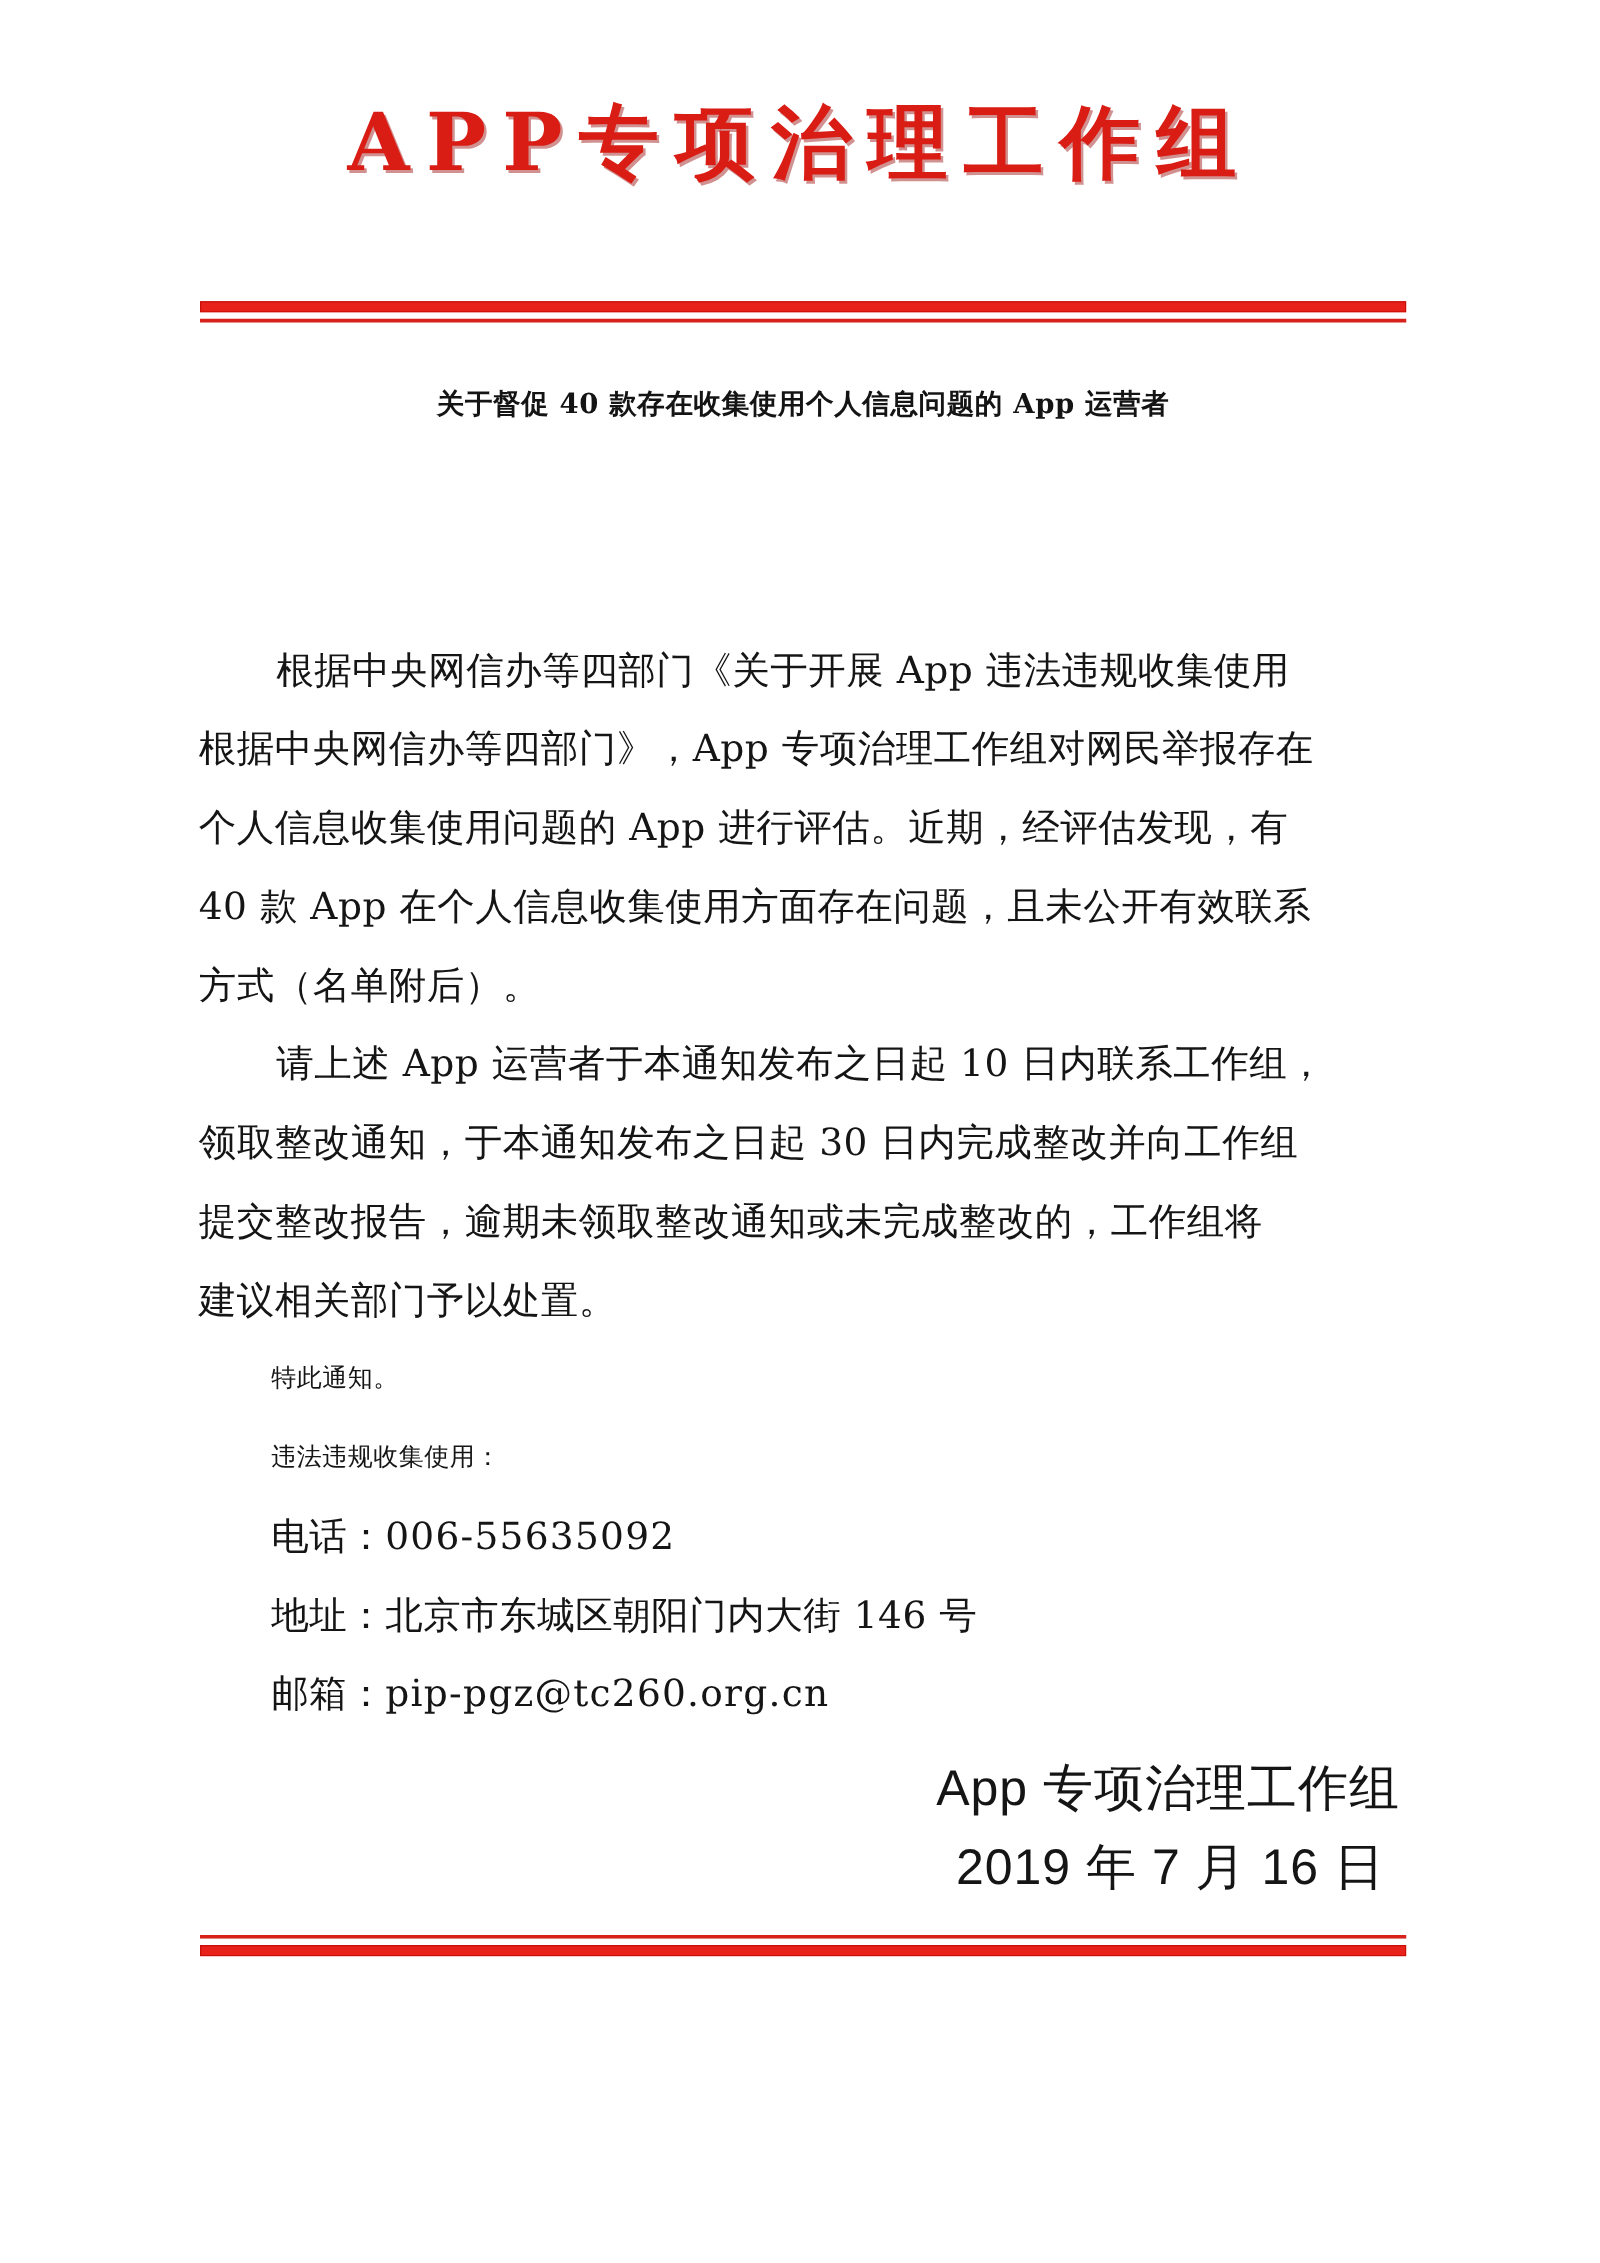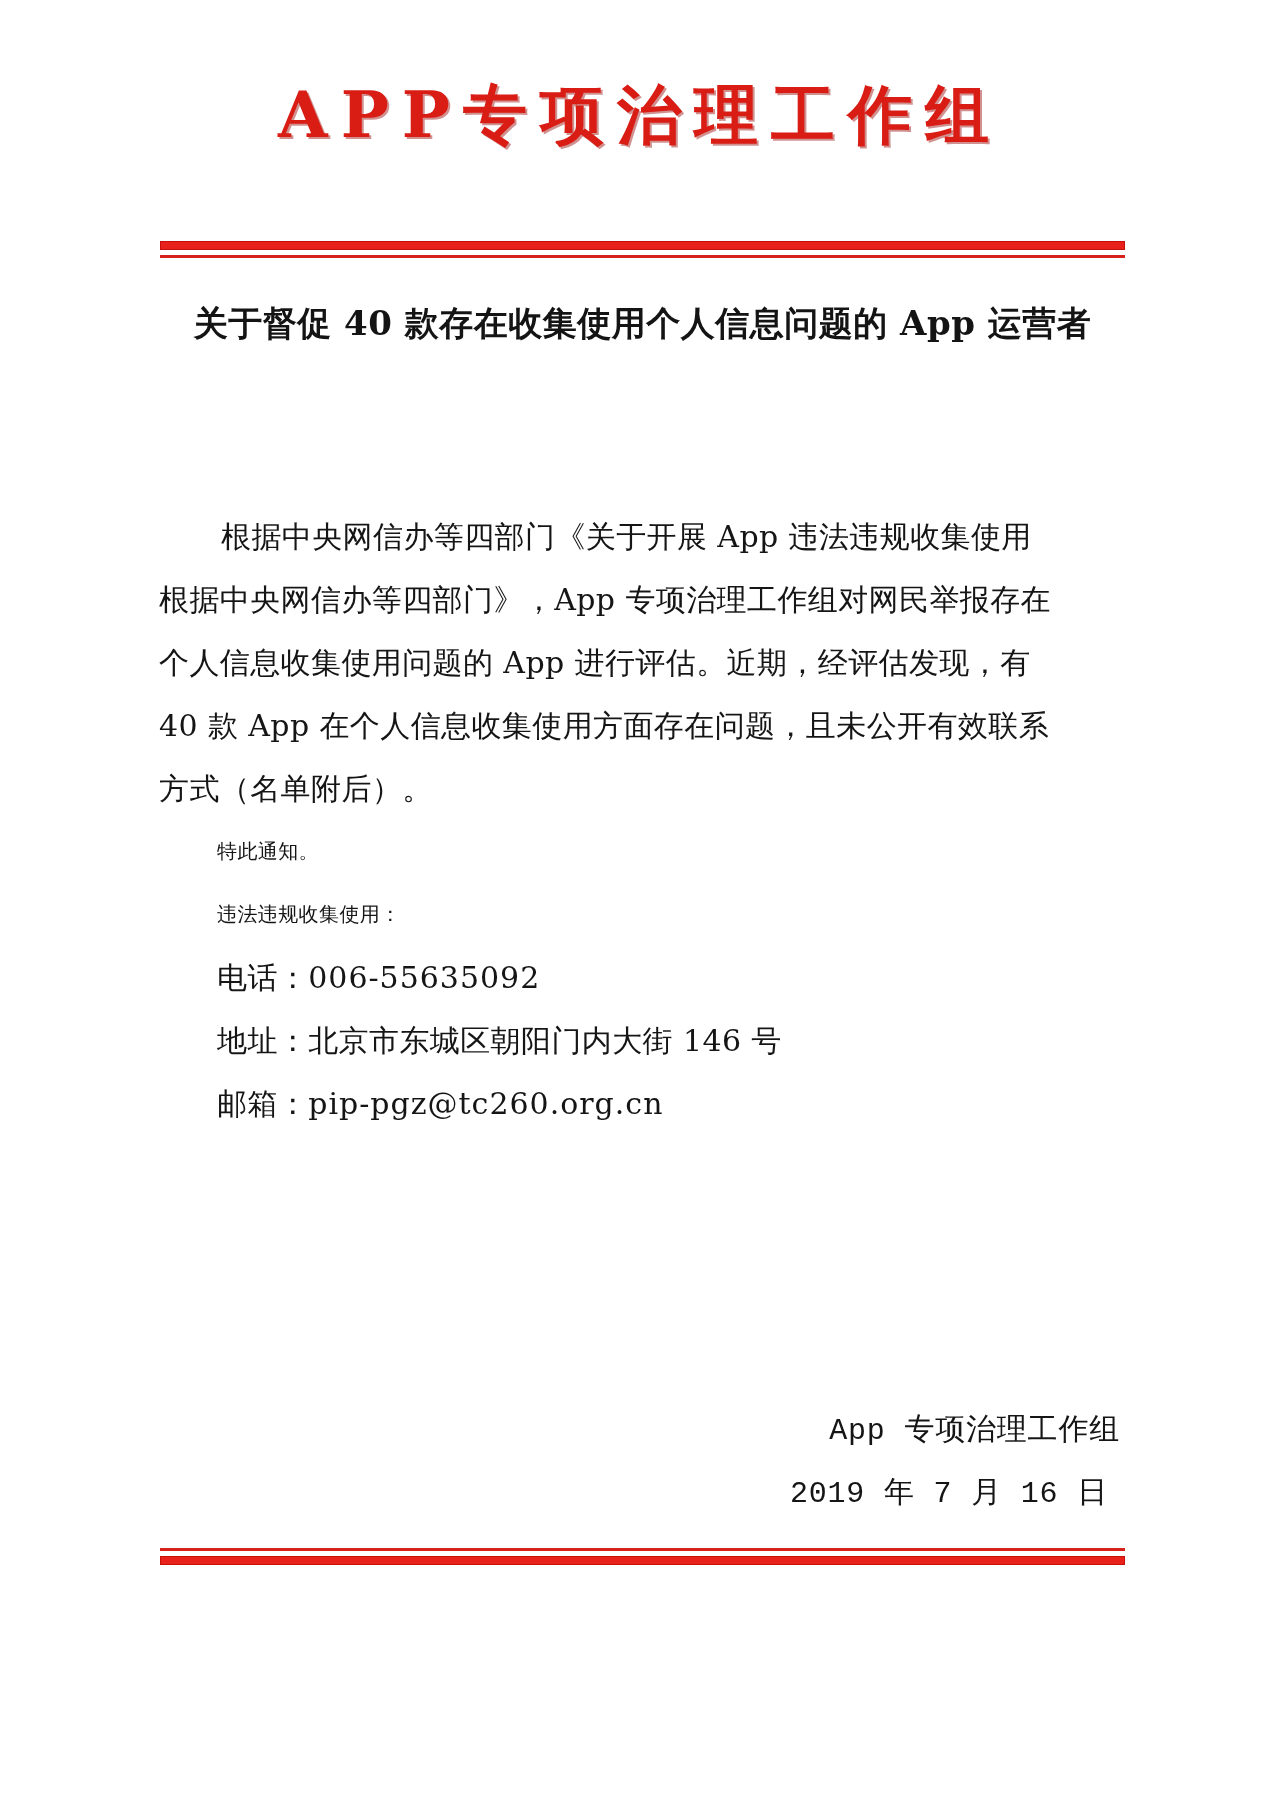--- a/index.html
+++ b/index.html
@@ -88,21 +88,21 @@
   .doc-title {
     position: absolute;
     left: 150px;
     top: 292px;
     width: 985px;
     text-align: center;
   }
   .doc-title-line {
     font-family: "DejaVu Serif", "Liberation Serif", serif;
     font-weight: 700;
-    font-size: 34px;
+    font-size: 22px;
     line-height: 62px;
     letter-spacing: 0.5px;
     color: #141414;
     white-space: nowrap;
     text-align: center;
   }
 
   
   .body-block {
     position: absolute;
@@ -156,22 +156,22 @@
 
   
   .signature {
     position: absolute;
     left: 155px;
     top: 1400px;
     width: 975px;
     text-align: right;
   }
   .sig-line {
-    font-family: Liberation Mono, monospace;
-    font-size: 30px;
+    font-family: Liberation Sans, sans-serif;
+    font-size: 40px;
     line-height: 63px;
     color: #151515;
     letter-spacing: 0.8px;
     padding-right: 10px;
     white-space: nowrap;
   }
   .sig-line.date {
     padding-right: 22px;
   }
 </style>
@@ -197,20 +197,26 @@
   <div class="body-block">
 
     <div class="para">
       <span class="pline indent">根据中央网信办等四部门《关于开展 App 违法违规收集使用</span>
       <span class="pline">根据中央网信办等四部门》，App 专项治理工作组对网民举报存在</span>
       <span class="pline">个人信息收集使用问题的 App 进行评估。近期，经评估发现，有</span>
       <span class="pline">40 款 App 在个人信息收集使用方面存在问题，且未公开有效联系</span>
       <span class="pline">方式（名单附后）。</span>
     </div>
 
+    <div class="para">
+      <span class="pline indent">请上述 App 运营者于本通知发布之日起 10 日内联系工作组，</span>
+      <span class="pline">领取整改通知，于本通知发布之日起 30 日内完成整改并向工作组</span>
+      <span class="pline">提交整改报告，逾期未领取整改通知或未完成整改的，工作组将</span>
+      <span class="pline">建议相关部门予以处置。</span>
+    </div>
 
     <div class="single-line indent">特此通知。</div>
 
     <div class="single-line indent">违法违规收集使用：</div>
 
     <div class="contact-line">
       <span>电话：</span><span class="mono-val">006-55635092</span>
     </div>
 
     <div class="contact-line">

